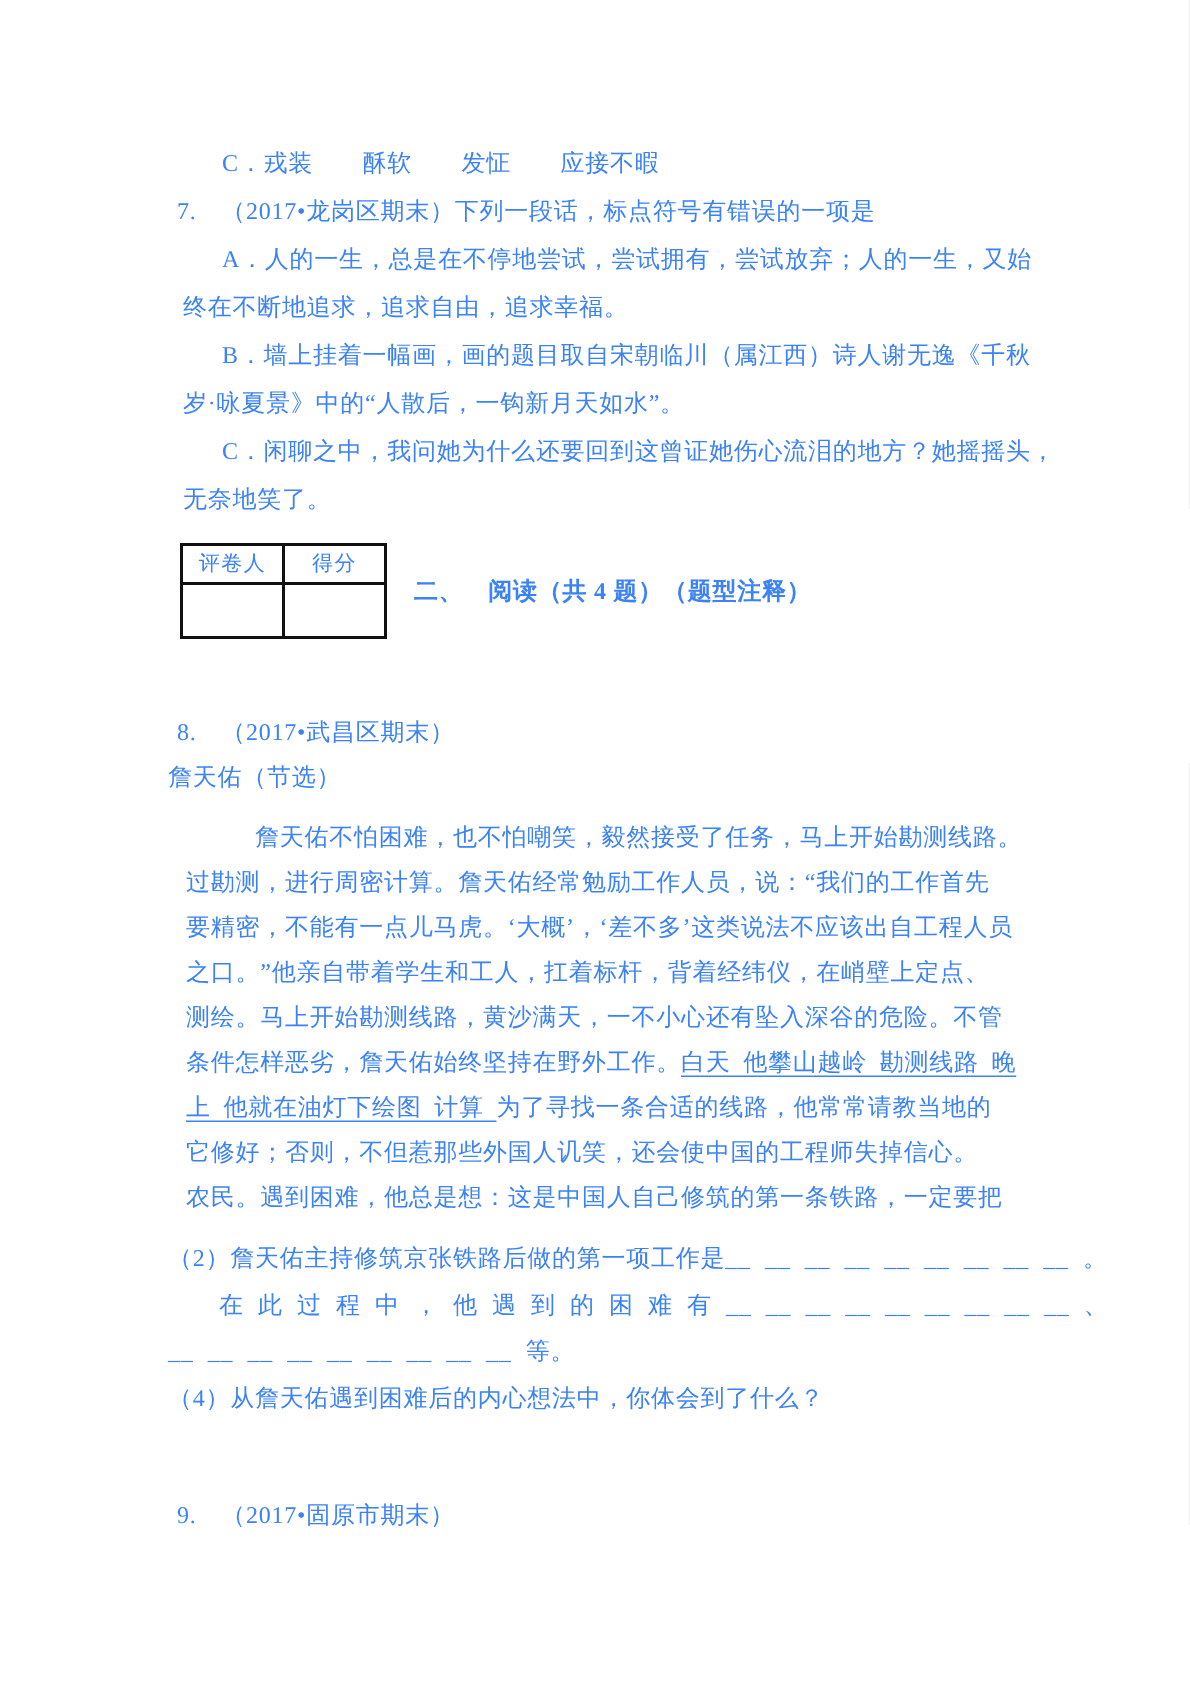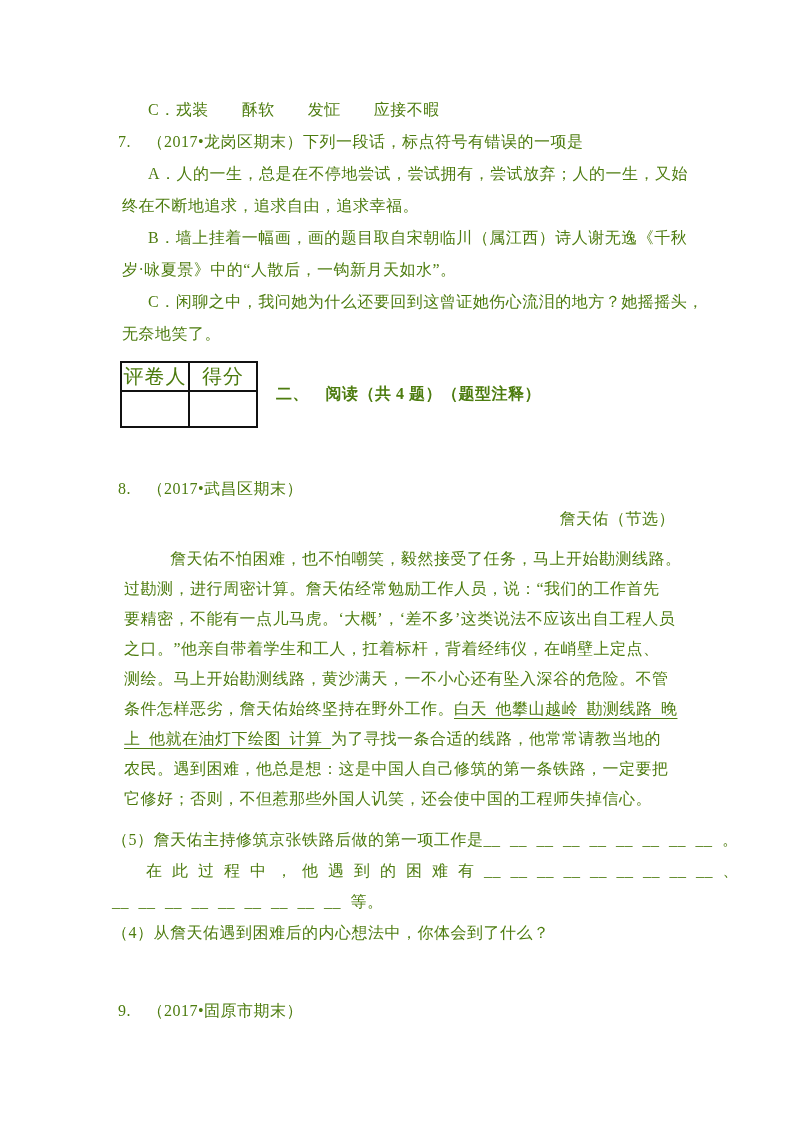--- a/index.html
+++ b/index.html
@@ -1,38 +1,38 @@
 <!DOCTYPE html>
 <html><head>
 <meta charset="utf-8">
 <style>
   html,body{margin:0;padding:0;background:#e8e8e8;}
   .page{
     width:793px;height:1122px;background:#ffffff;margin:0 auto;
     box-sizing:border-box;padding:94px 0 0 112px;overflow:hidden;
     font-family:"Liberation Serif","DejaVu Serif",serif;
-    color:#4d7c0f;font-size:16px;letter-spacing:.5px;
+    color:#3b82f6;font-size:16px;letter-spacing:.5px;
   }
   .content{width:563px;}
   .tline{line-height:32px;white-space:nowrap;}
   .optC{padding-left:36px;}
   .stem{padding-left:6px;}
   .q7lines .opt{padding-left:36px;}
   .q7lines .base{padding-left:10px;}
   .table-row{display:flex;align-items:center;margin-top:12px;height:64px;}
-  .score-table{border-collapse:collapse;margin-left:8px;font-size:20px;}
+  .score-table{border-collapse:collapse;margin-left:8px;font-size:14px;}
   .score-table th,.score-table td{
     border:2px solid #111;font-weight:400;text-align:center;
     padding:0;letter-spacing:1px;
   }
   .score-table th{width:66px;height:24px;}
   .score-table td{height:34px;}
   .section-heading{font-weight:700;margin-left:18px;white-space:nowrap;}
   .qhead{line-height:30px;padding-left:6px;white-space:nowrap;margin-top:48px;}
-  .title{text-align:right;line-height:30px;}
+  .title{text-align:left;line-height:30px;}
   .passage{margin-top:10px;}
   .passage .tline{line-height:30px;padding-left:12px;word-spacing:4px;}
   .passage .indent{text-indent:46px;}
   .u{text-decoration:underline;text-underline-offset:4px;}
   .questions{margin-top:10px;}
   .questions .tline{line-height:31px;word-spacing:5px;}
   .questions .ind{padding-left:34px;}
 </style>
 </head>
 <body>
@@ -74,26 +74,26 @@
     <div class="title">詹天佑（节选）</div>
 
     <div class="passage">
         <div class="tline indent"><span>詹天佑不怕困难，也不怕嘲笑，毅然接受了任务，马上开始勘测线路。</span></div>
         <div class="tline "><span>过勘测，进行周密计算。詹天佑经常勉励工作人员，说：“我们的工作首先</span></div>
         <div class="tline "><span>要精密，不能有一点儿马虎。‘大概’，‘差不多’这类说法不应该出自工程人员</span></div>
         <div class="tline "><span>之口。”他亲自带着学生和工人，扛着标杆，背着经纬仪，在峭壁上定点、</span></div>
         <div class="tline "><span>测绘。马上开始勘测线路，黄沙满天，一不小心还有坠入深谷的危险。不管</span></div>
         <div class="tline "><span>条件怎样恶劣，詹天佑始终坚持在野外工作。</span><span class="u">白天 他攀山越岭 勘测线路 晚</span></div>
         <div class="tline "><span class="u">上 他就在油灯下绘图 计算 </span><span>为了寻找一条合适的线路，他常常请教当地的</span></div>
+        <div class="tline "><span>它修好；否则，不但惹那些外国人讥笑，还会使中国的工程师失掉信心。</span></div>
         <div class="tline "><span>农民。遇到困难，他总是想：这是中国人自己修筑的第一条铁路，一定要把</span></div>
-        <div class="tline "><span>它修好；否则，不但惹那些外国人讥笑，还会使中国的工程师失掉信心。</span></div>
       </div>
 
     <div class="questions">
-        <div class="tline "><span>（5）詹天佑主持修筑京张铁路后做的第一项工作是__ __ __ __ __ __ __ __ __ 。</span></div>
+        <div class="tline "><span>（2）詹天佑主持修筑京张铁路后做的第一项工作是__ __ __ __ __ __ __ __ __ 。</span></div>
         <div class="tline ind"><span>在 此 过 程 中 ， 他 遇 到 的 困 难 有 __ __ __ __ __ __ __ __ __ 、</span></div>
         <div class="tline "><span>__ __ __ __ __ __ __ __ __ 等。</span></div>
         <div class="tline "><span>（4）从詹天佑遇到困难后的内心想法中，你体会到了什么？</span></div>
       </div>
 
     <div class="tline qhead">9.　（2017•固原市期末）</div>
 
   </div>
 </div>
 

